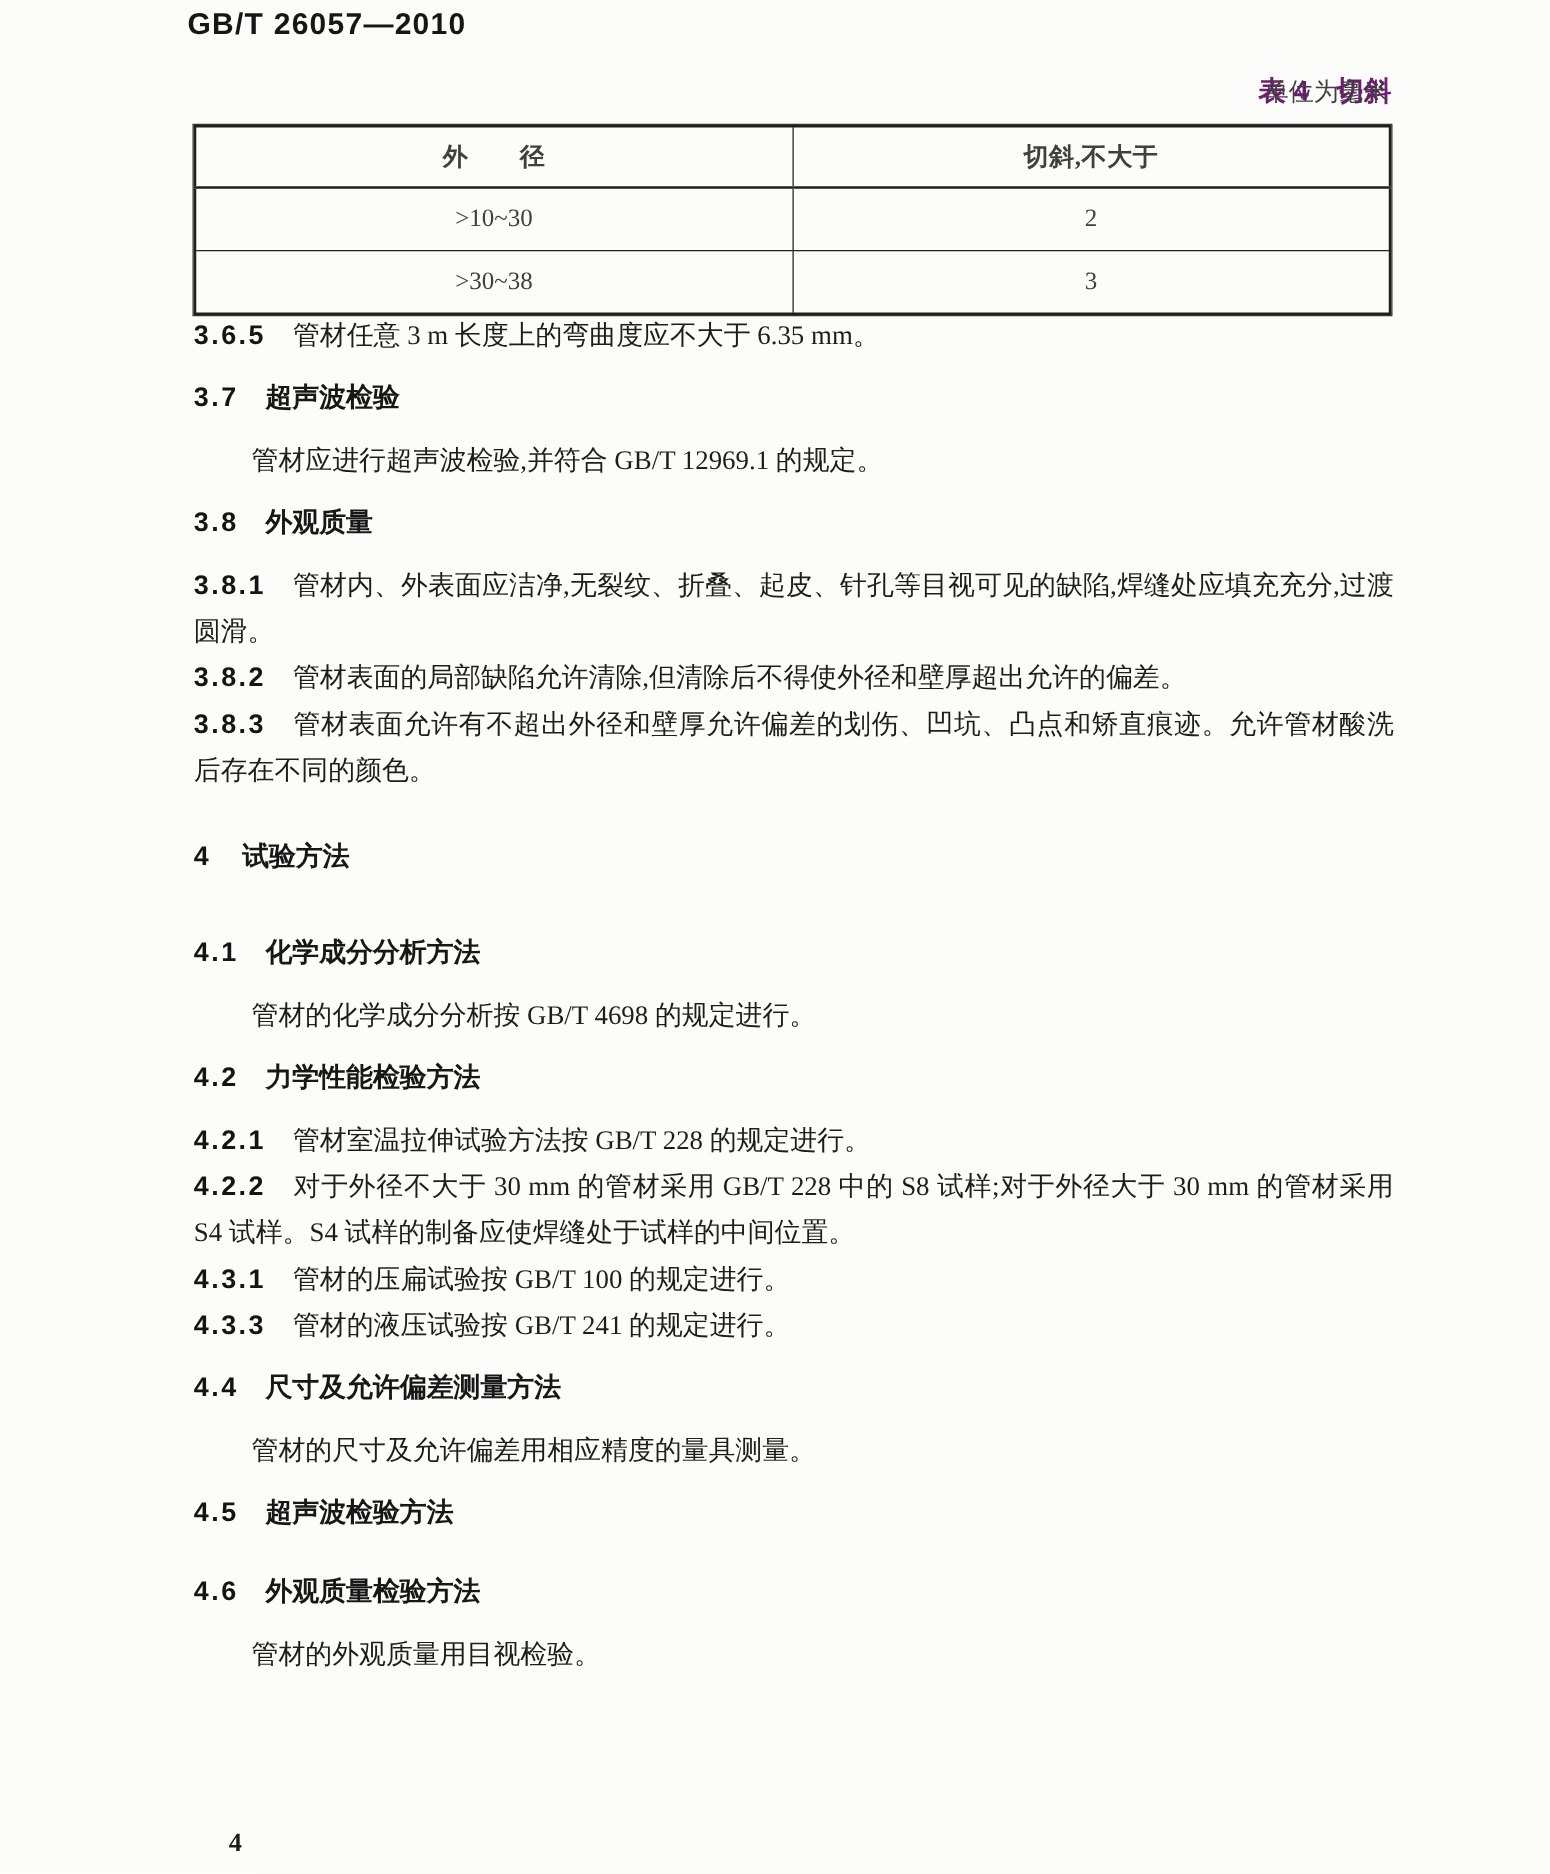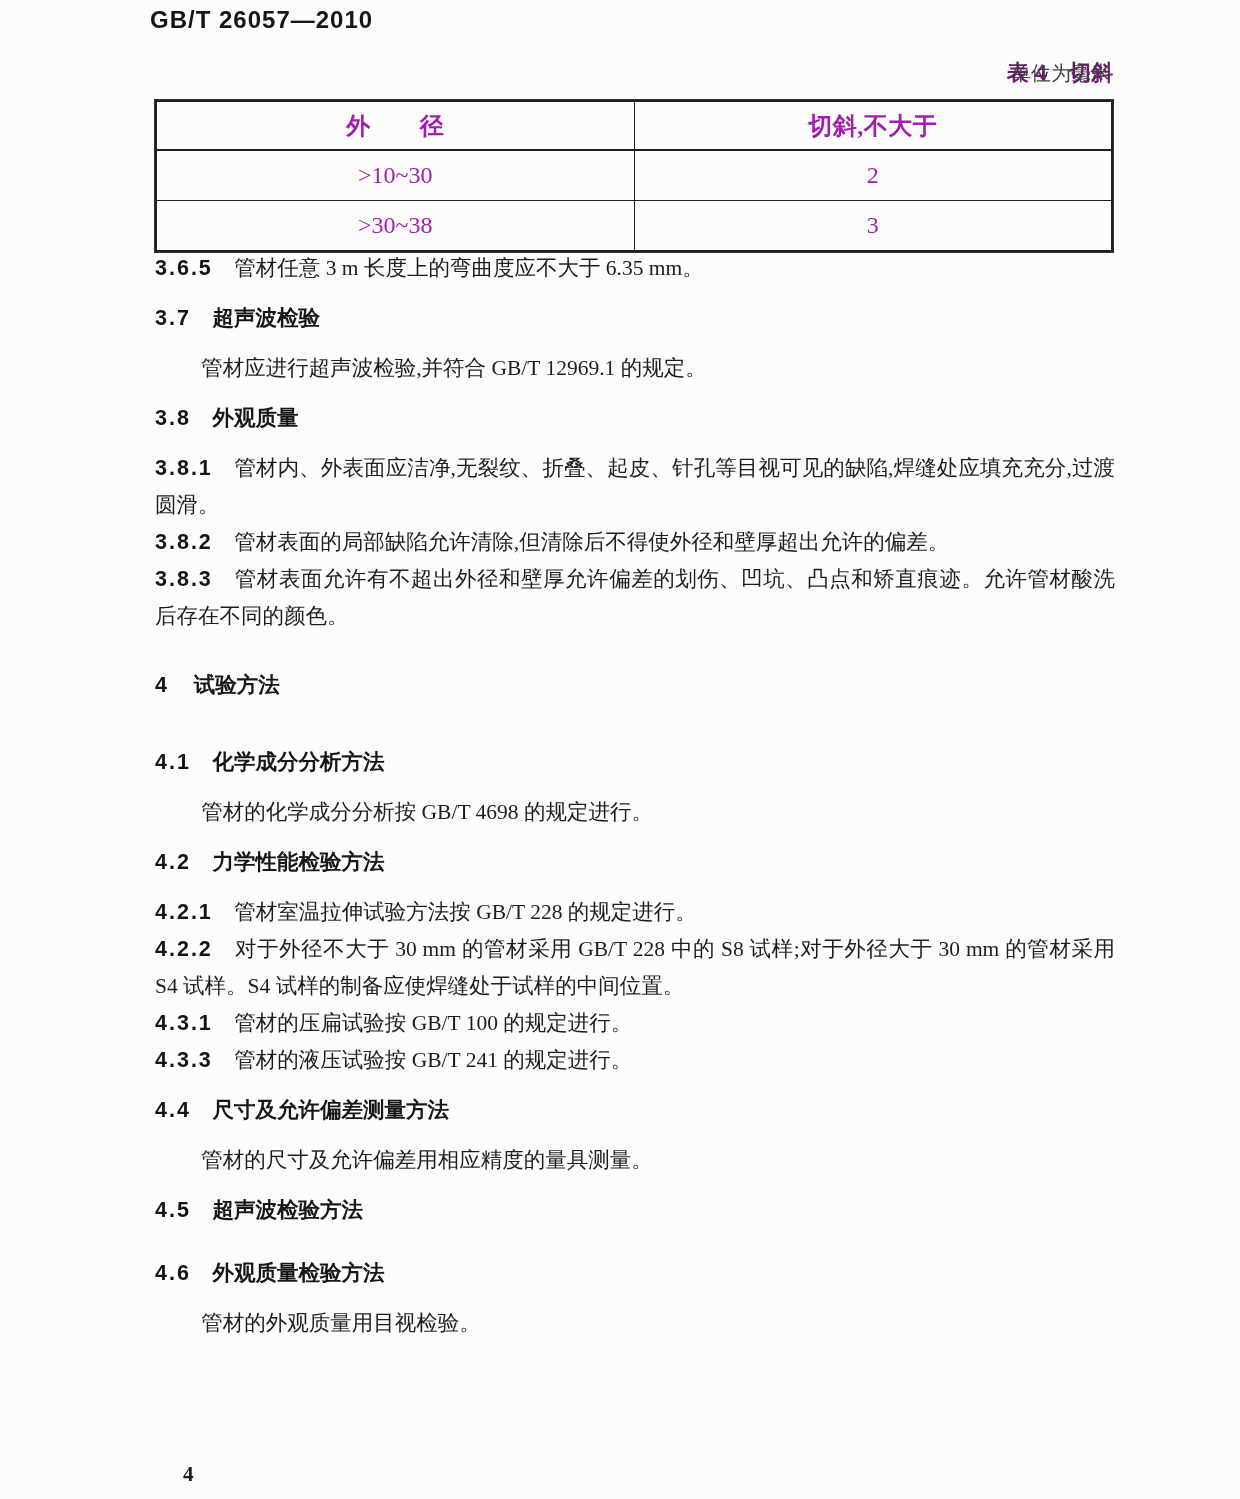--- a/index.html
+++ b/index.html
@@ -51,22 +51,22 @@
     color: #404040;
   }
   
   table.spec {
     position: absolute;
     left: 155px;
     top: 100px;
     width: 958px;
     border-collapse: collapse;
     table-layout: fixed;
-    font-size: 24px;
-    color: #a21caf;
+    font-size: 20px;
+    color: #404040;
   }
   table.spec, table.spec td, table.spec th {
     border: 1.6px solid #1f1f1f;
   }
   table.spec { border-width: 2.5px; outline: 0.5px solid #333; }
   table.spec th {
     height: 45px;
     font-weight: 600;
     border-bottom-width: 2px;
     letter-spacing: 0.5px;

